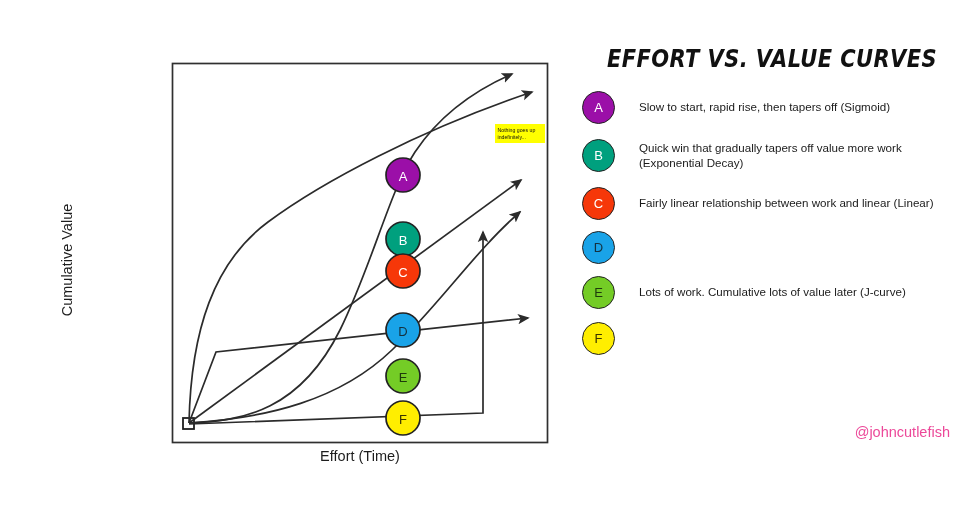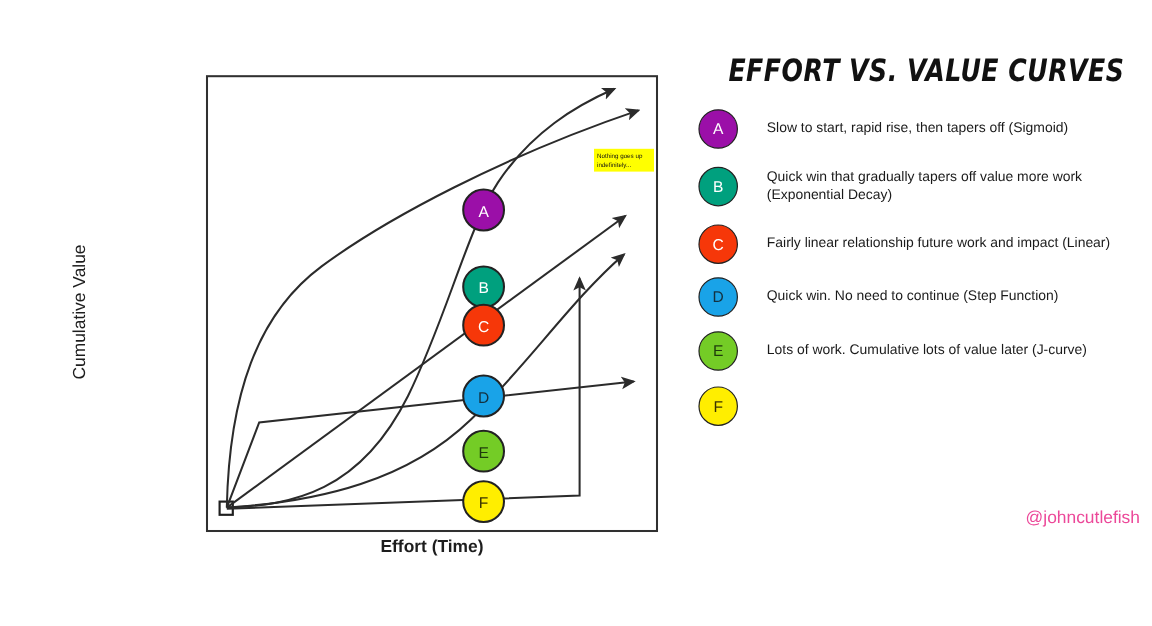--- a/index.html
+++ b/index.html
@@ -43,21 +43,20 @@
     top: 252px;
     width: 200px;
     text-align: center;
     transform: rotate(-90deg);
   }
   #x-axis-label {
     left: 260px;
     top: 448px;
     width: 200px;
     text-align: center;
-    font-weight: bold;
   }
 
   
   #legend-panel {
     position: absolute;
     left: 572px;
     top: 0;
     width: 400px;
     height: 500px;
   }
@@ -189,26 +188,25 @@
     <div class="legend-text">Slow to start, rapid rise, then tapers off (Sigmoid)</div>
   </div>
 
   <div class="legend-row" style="top:139px;">
     <div class="legend-badge" style="background:#00a07e;color:#ffffff;">B</div>
     <div class="legend-text">Quick win that gradually tapers off value more work (Exponential Decay)</div>
   </div>
 
   <div class="legend-row" style="top:187px;">
     <div class="legend-badge" style="background:#f63709;color:#ffffff;">C</div>
-    <div class="legend-text">Fairly linear relationship future work and impact (Linear)</div>
+    <div class="legend-text">Fairly linear relationship between work and linear (Linear)</div>
   </div>
 
   <div class="legend-row" style="top:231px;">
     <div class="legend-badge" style="background:#19a3e8;color:#14313f;">D</div>
-    <div class="legend-text">Quick win. No need to continue (Step Function)</div>
   </div>
 
   <div class="legend-row" style="top:276px;">
     <div class="legend-badge" style="background:#74cc26;color:#1e3a0c;">E</div>
     <div class="legend-text">Lots of work. Cumulative lots of value later (J-curve)</div>
   </div>
 
   <div class="legend-row" style="top:322px;">
     <div class="legend-badge" style="background:#ffee00;color:#3a3300;">F</div>
   </div>

